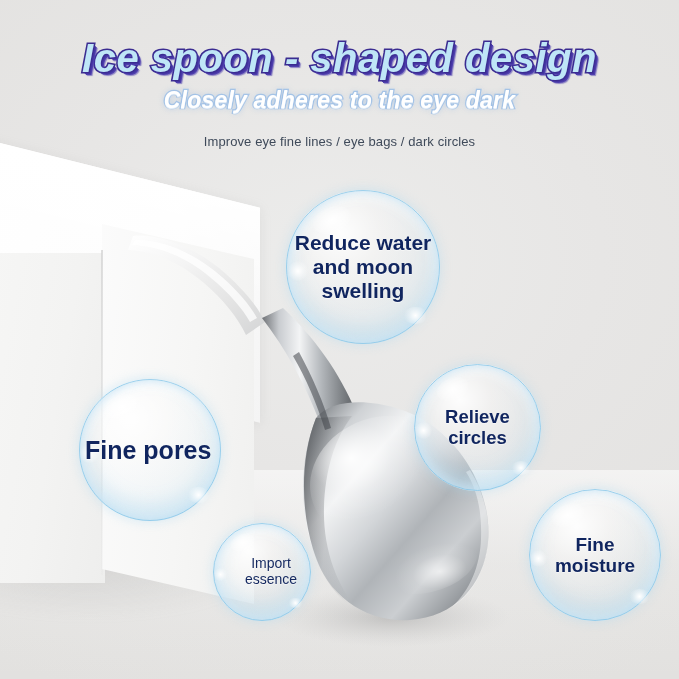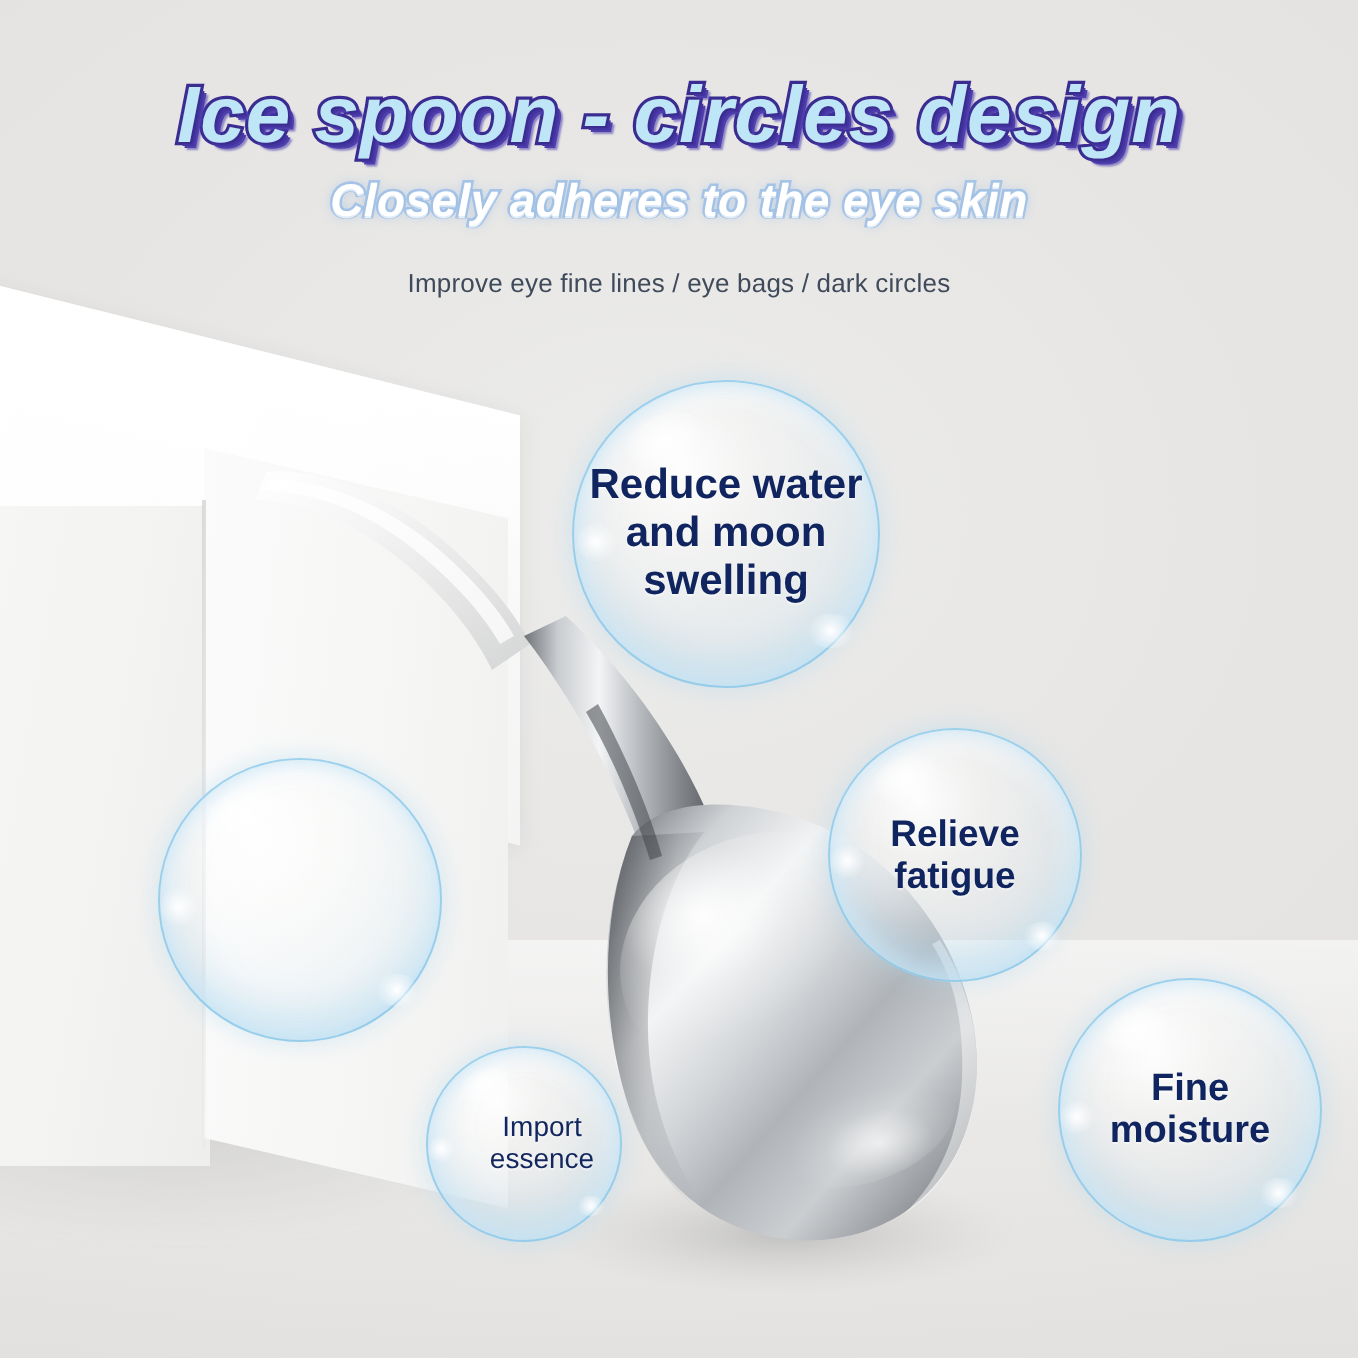--- a/index.html
+++ b/index.html
@@ -270,40 +270,41 @@
     <path d="M316 418 C 301 456, 300 506, 313 549 C 322 578, 338 600, 360 612
              C 336 586, 323 548, 324 508 C 325 470, 335 438, 352 416 Z" fill="url(#bowlDark)"></path>
     <ellipse cx="383" cy="479" rx="74" ry="62" fill="url(#bowlSpec)" transform="rotate(-18 383 479)"></ellipse>
     <ellipse cx="424" cy="560" rx="54" ry="33" fill="url(#bowlSpec2)" transform="rotate(-12 424 560)"></ellipse>
     <path d="M470 470 C 487 498, 492 528, 486 556 C 481 578, 469 596, 452 607
              C 470 590, 480 566, 481 539 C 482 511, 477 489, 466 472 Z" fill="#ffffff" opacity="0.45"></path>
     <path d="M299 352 C 312 376, 324 403, 331 428 L 325 430 C 317 404, 306 378, 293 356 Z" fill="#41454a" opacity="0.55"></path>
   </svg>
 
   <div class="headings">
-    <h1 class="title">Ice spoon - circles design</h1>
-    <h2 class="subtitle">Closely adheres to the eye skin</h2>
+    <h1 class="title">Ice spoon - shaped design</h1>
+    <h2 class="subtitle">Closely adheres to the eye dark</h2>
     <p class="tagline">Improve eye fine lines / eye bags / dark circles</p>
   </div>
 
   <div class="bubble" id="bubble-reduce">
     <span class="glint left"></span>
     <span class="glint botr"></span>
     <span class="label">Reduce water and moon swelling</span>
   </div>
 
   <div class="bubble" id="bubble-fine">
     <span class="glint left"></span>
     <span class="glint botr"></span>
+    <span class="label">Fine pores</span>
   </div>
 
   <div class="bubble" id="bubble-relieve">
     <span class="glint left"></span>
     <span class="glint botr"></span>
-    <span class="label">Relieve fatigue</span>
+    <span class="label">Relieve circles</span>
   </div>
 
   <div class="bubble" id="bubble-lock">
     <span class="glint left"></span>
     <span class="glint botr"></span>
     <span class="label">Fine moisture</span>
   </div>
 
   <div class="bubble" id="bubble-import">
     <span class="glint left"></span>

